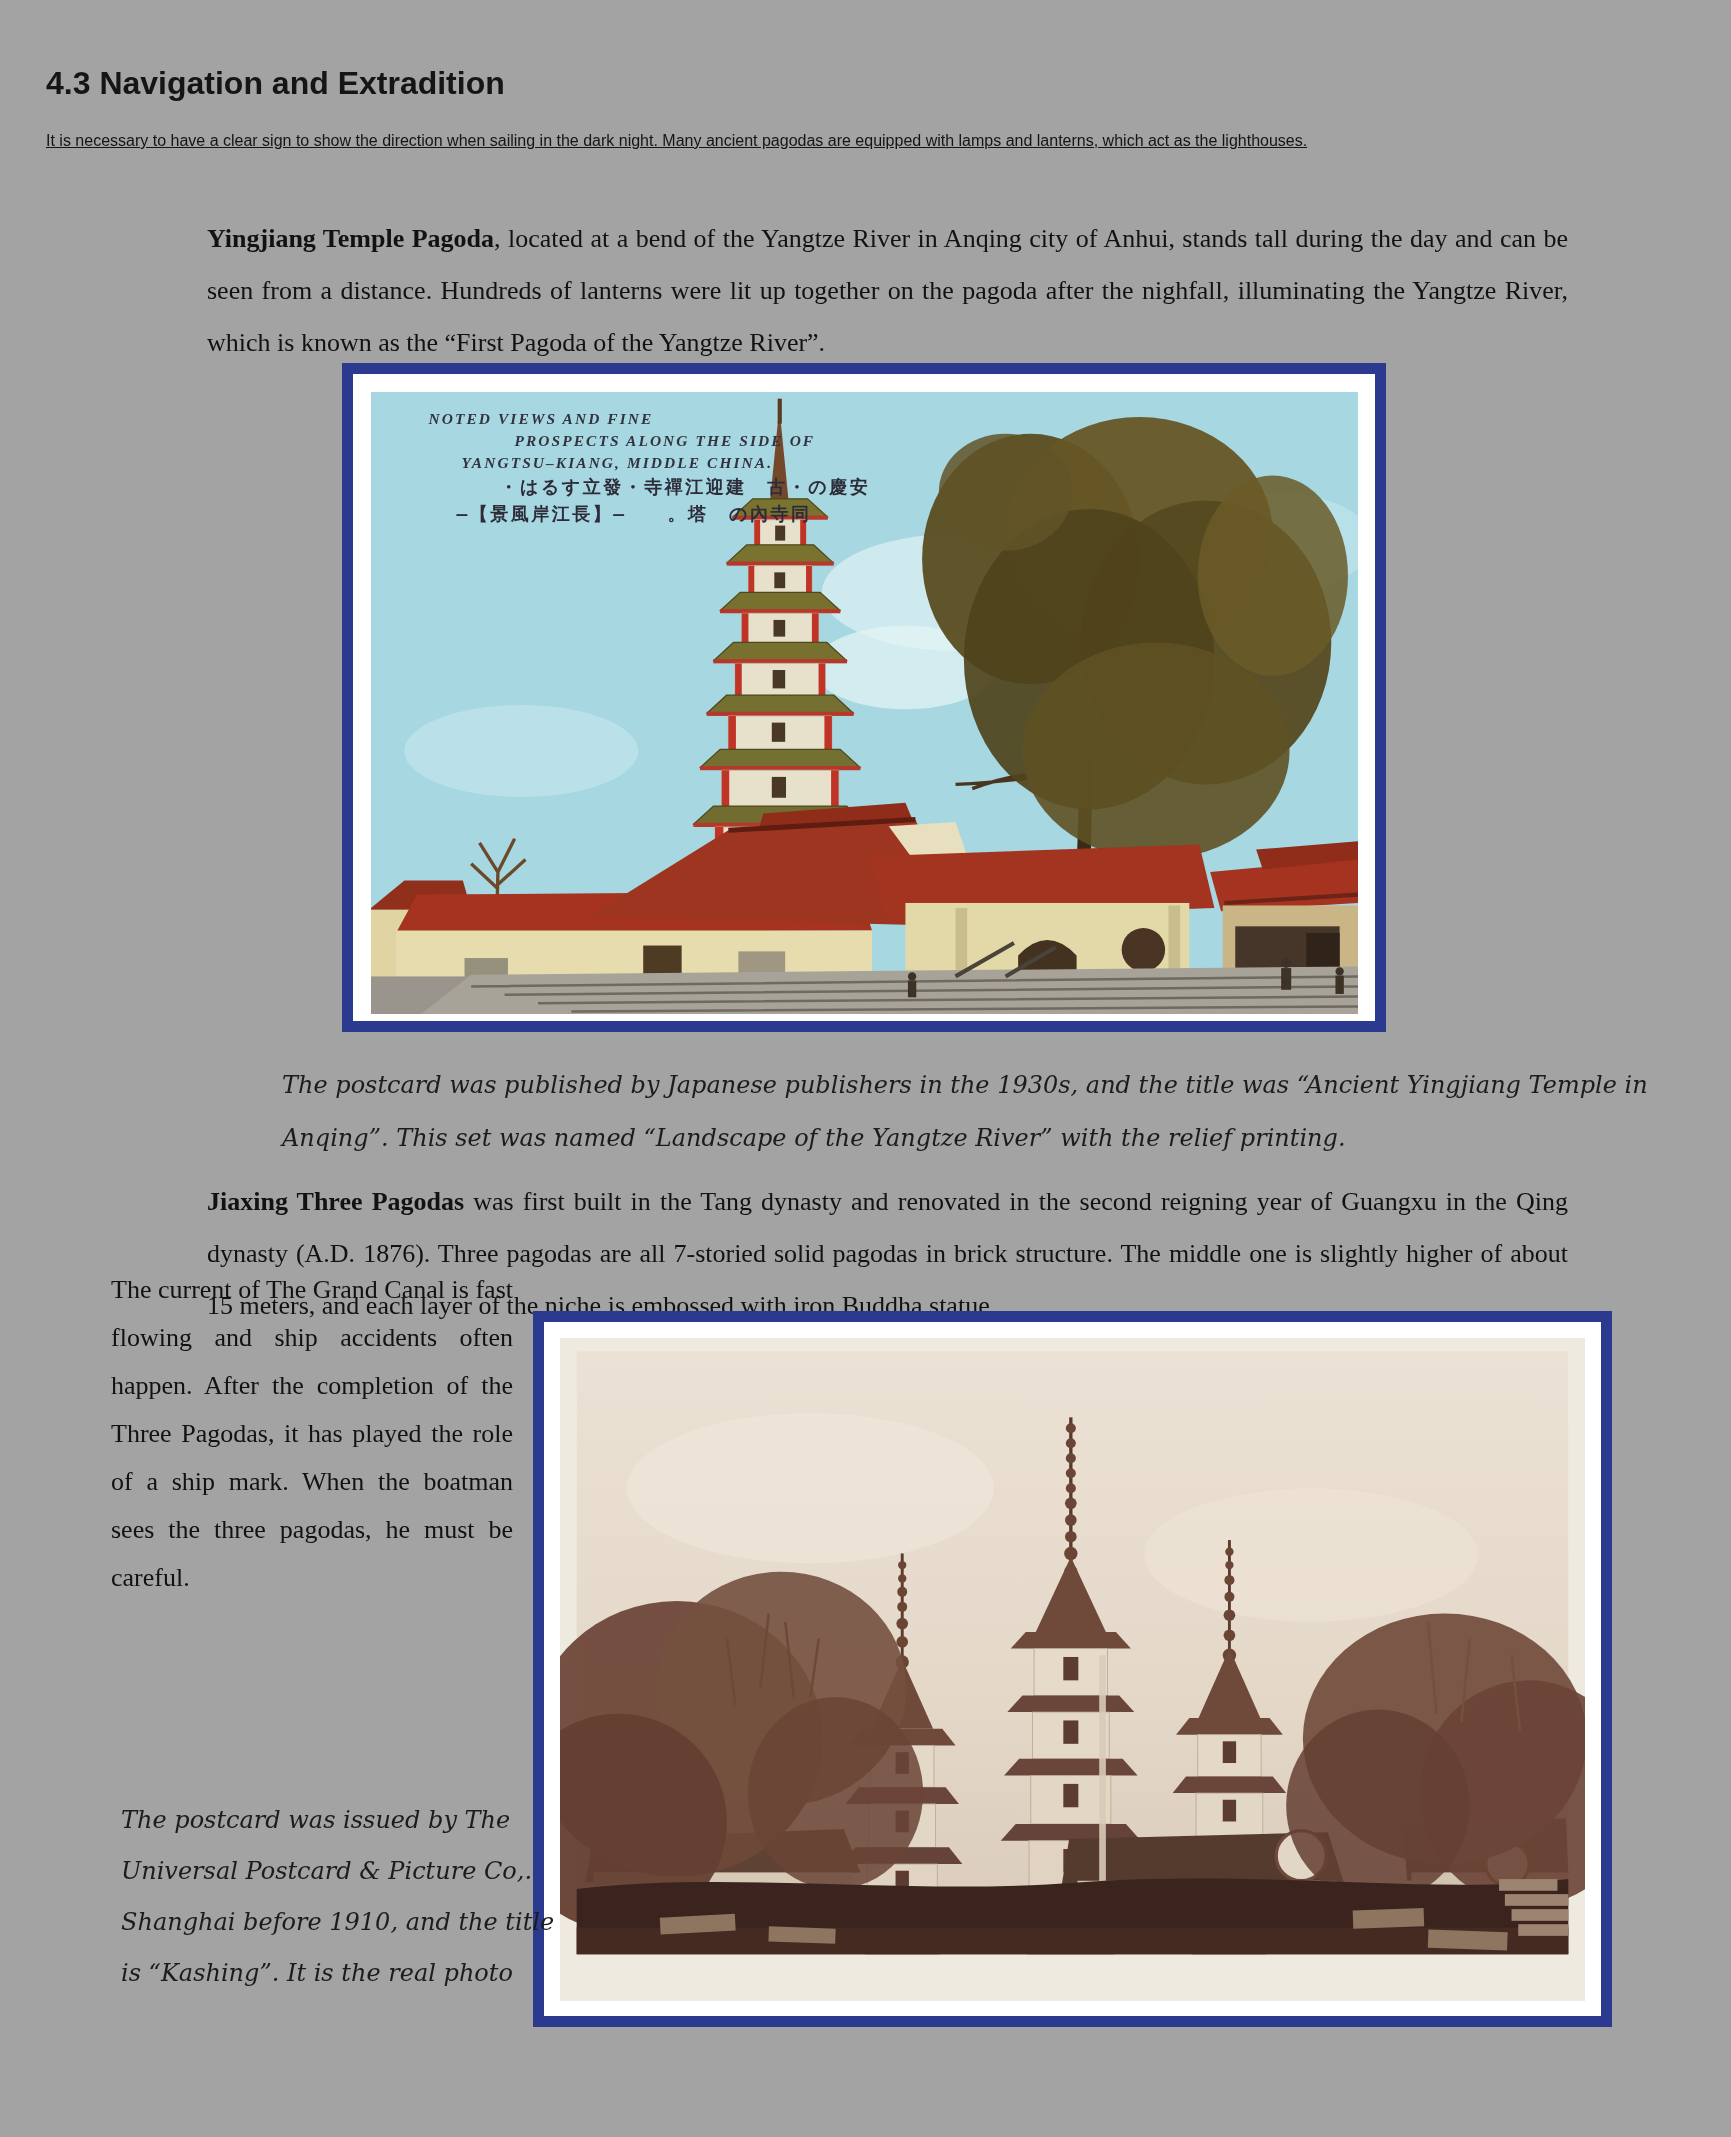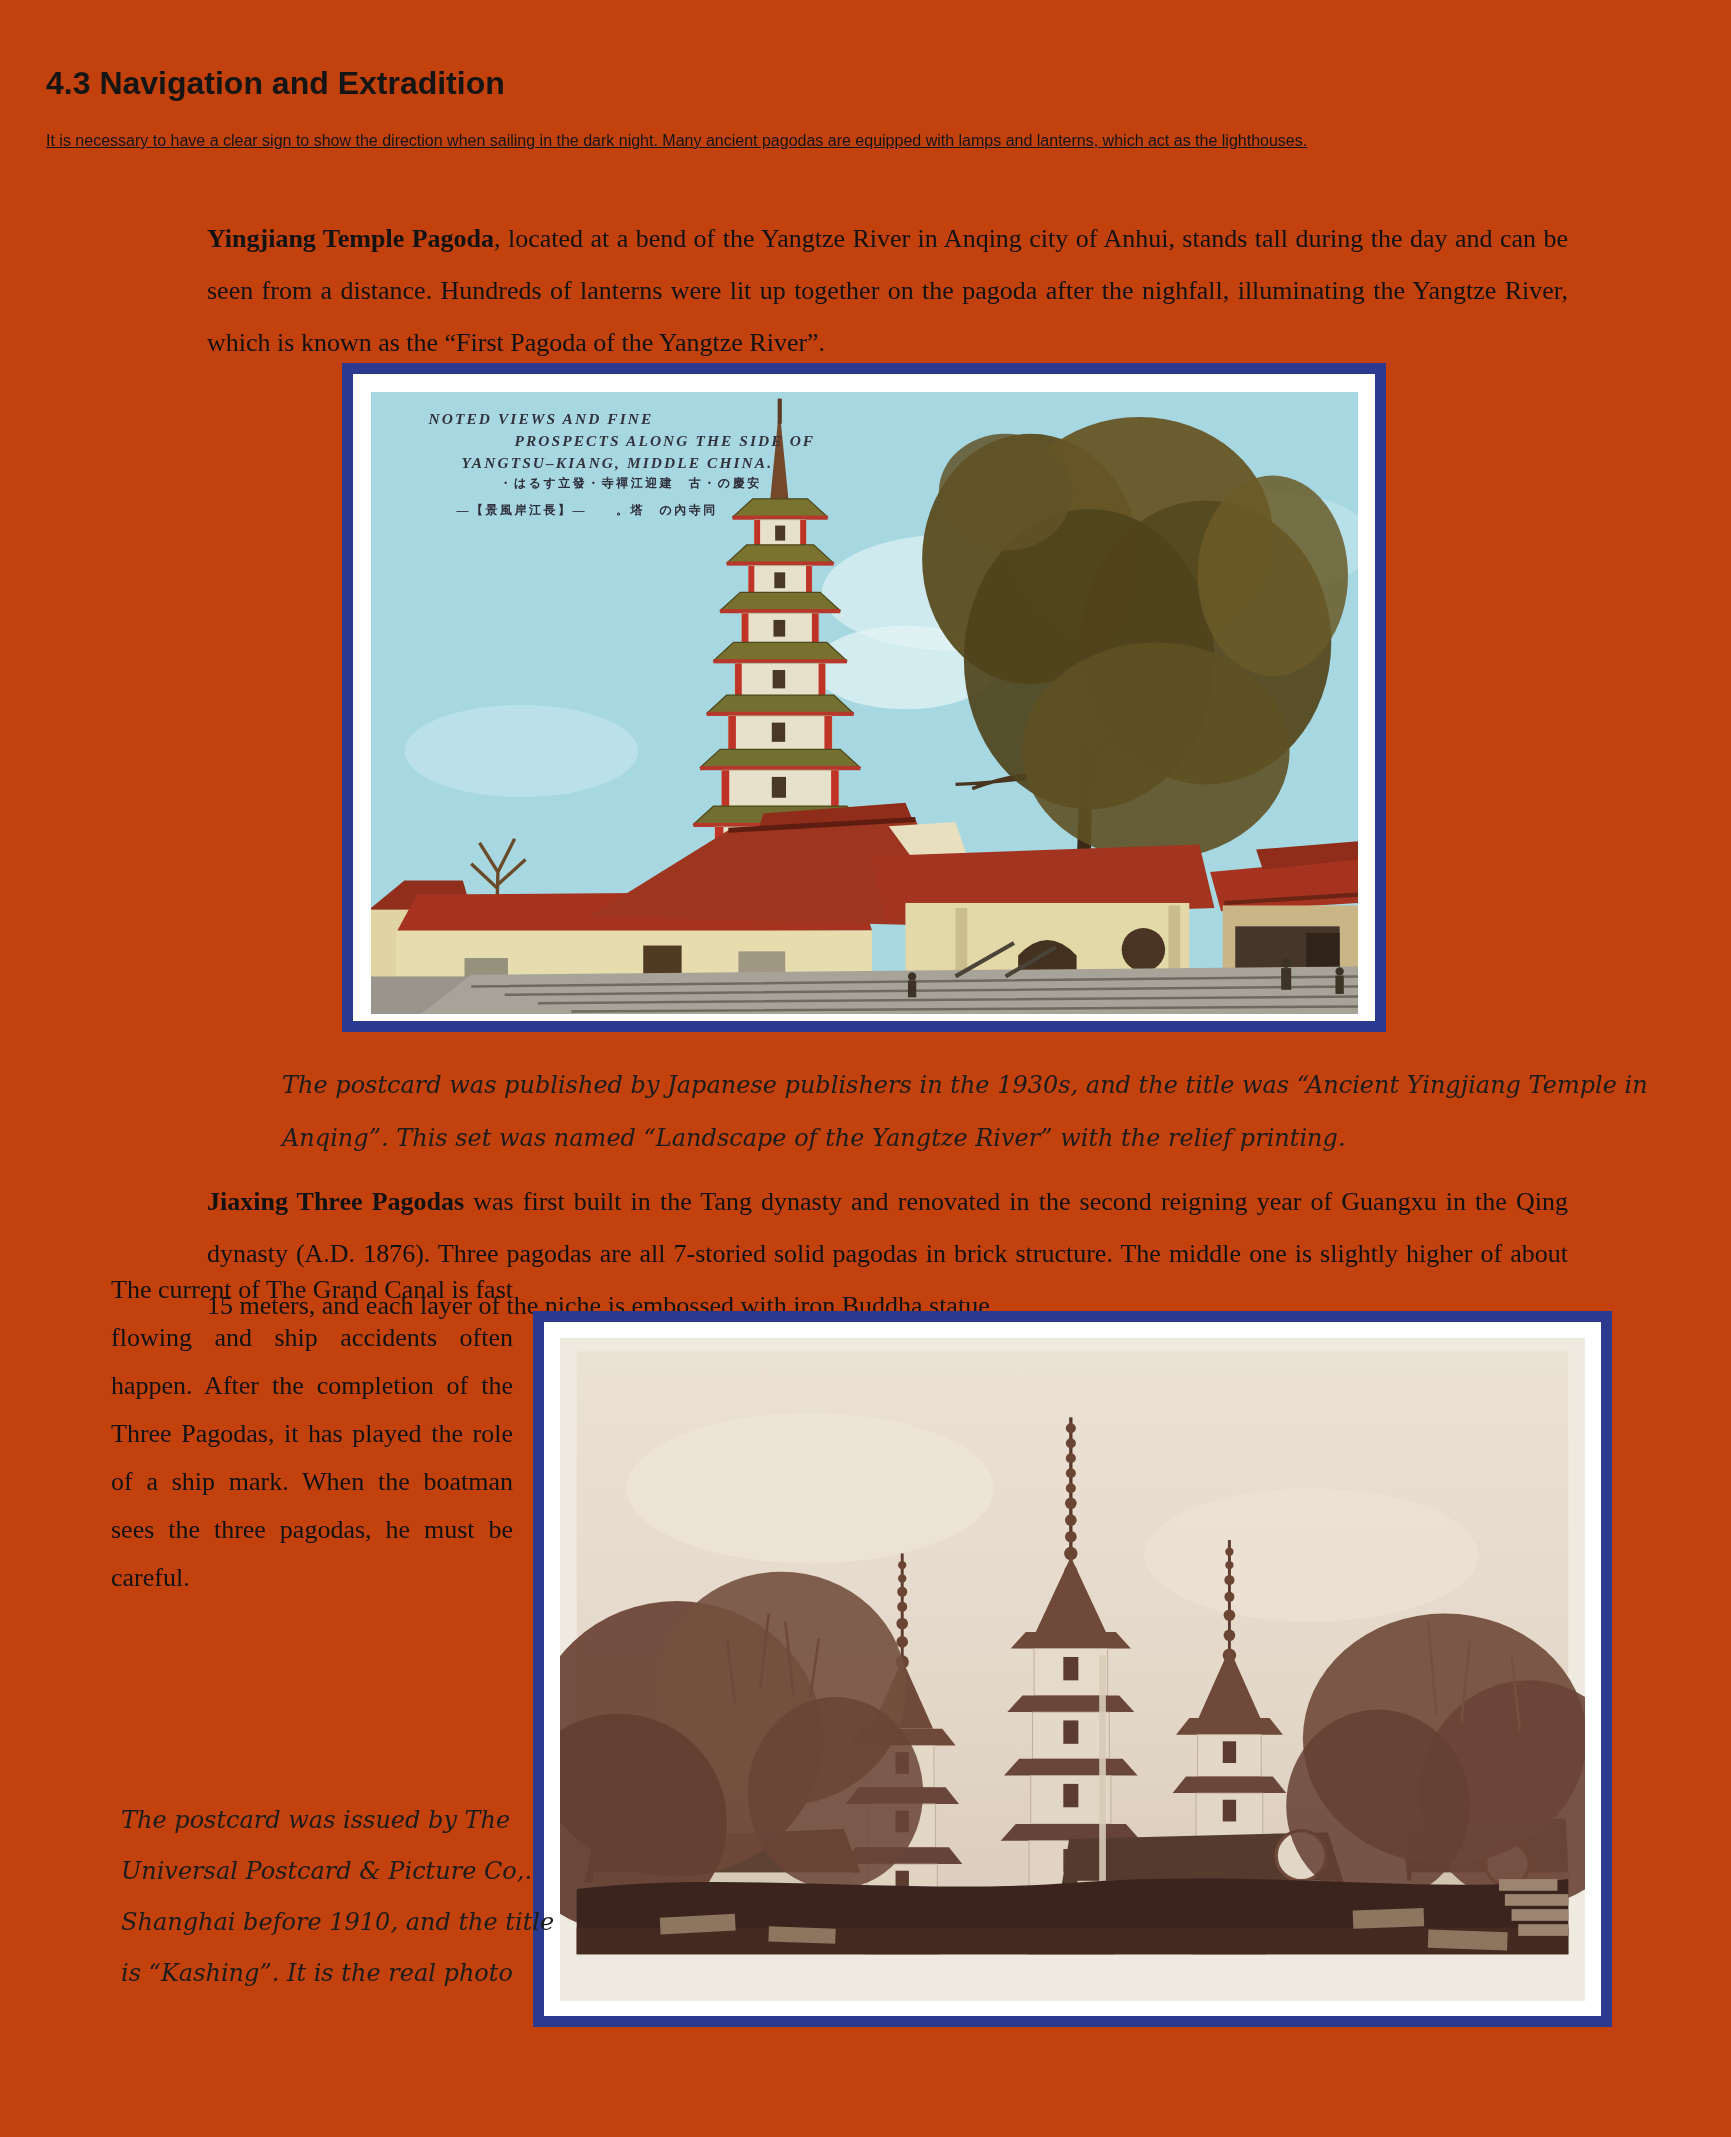--- a/index.html
+++ b/index.html
@@ -1,18 +1,18 @@
 <!DOCTYPE html>
 <html style="font-size:13.4px"><head>
 <meta charset="utf-8">
 <style>
   html,body { margin:0; padding:0; }
   .page {
     position:relative; width:1732px; height:2137px;
-    background:#c2410c; overflow:hidden;
+    background:#a3a3a3; overflow:hidden;
     font-family:"Liberation Serif", serif; color:#121212;
   }
   .abs { position:absolute; }
   .heading {
     font-family:"Liberation Sans", sans-serif; font-weight:bold;
     font-size:32px; color:#151515; margin:0;
   }
   .intro {
     font-family:"Liberation Sans", sans-serif;
     font-size:16px; line-height:55px; color:#151515;text-decoration:underline;
@@ -33,22 +33,22 @@
   }
   .photo { position:absolute; left:17.5px; top:17.5px; overflow:hidden; }
   .photo2 { position:absolute; left:16px; top:16px; overflow:hidden; }
   .photo svg, .photo2 svg { display:block; }
   .ovl {
     position:absolute; white-space:nowrap;
     font-family:"Liberation Serif", serif; font-style:italic;
     font-size:15.4px; letter-spacing:2.1px; color:#33333f; font-weight:bold;
   }
   .ovl-jp {
-    font-family:Liberation Serif, serif; font-style:normal; font-weight:bold;
-    font-size:12px; letter-spacing:2.5px; color:#2d2d3a;
+    font-family:Liberation Mono, monospace; font-style:normal; font-weight:bold;
+    font-size:18px; letter-spacing:2.5px; color:#2d2d3a;
   }
 </style>
 </head>
 <body>
 
 <div class="page">
 
   <h1 class="abs heading" style="left:46px; top:65px;">4.3 Navigation and Extradition</h1>
 
   <div class="abs intro" style="left:46px; top:113px; width:1649px;">It is necessary to have a clear sign to show the direction when sailing in the dark night. Many ancient pagodas are equipped with lamps and lanterns, which act as the lighthouses.</div>

